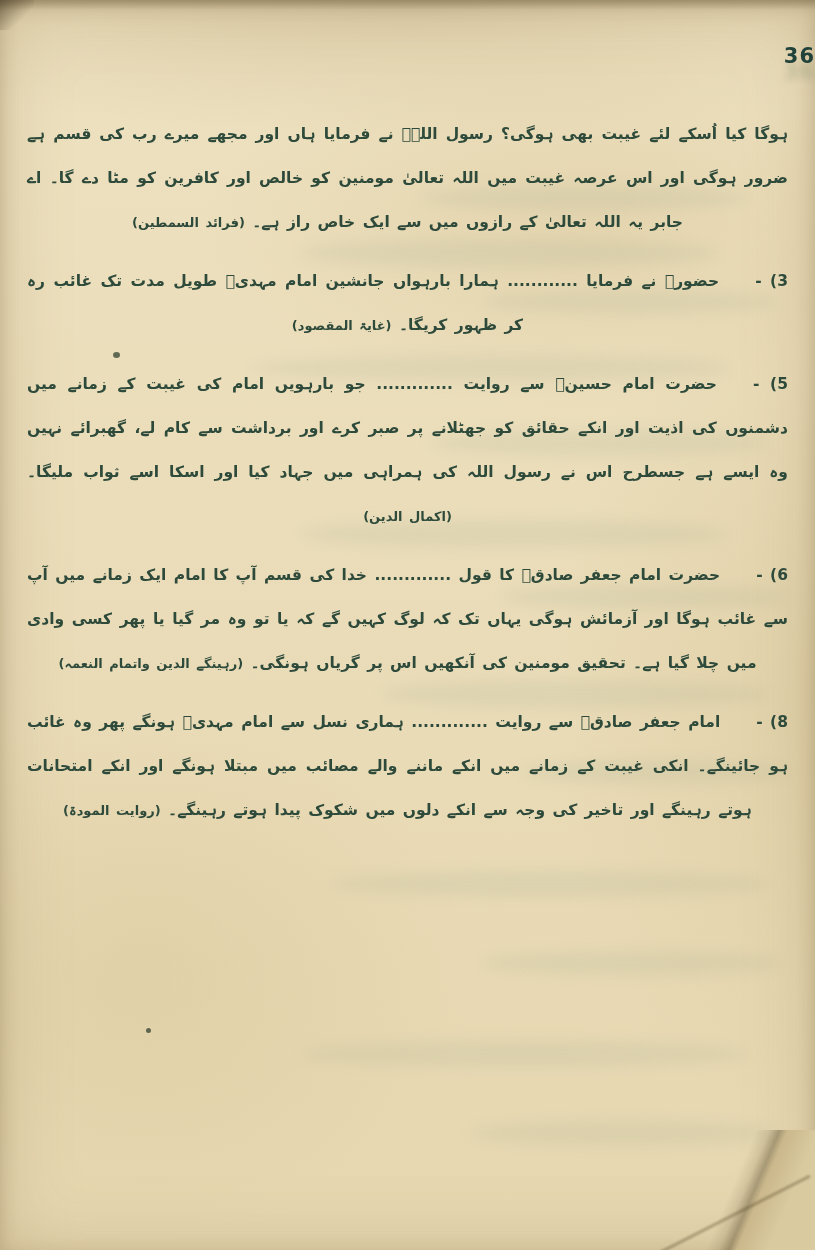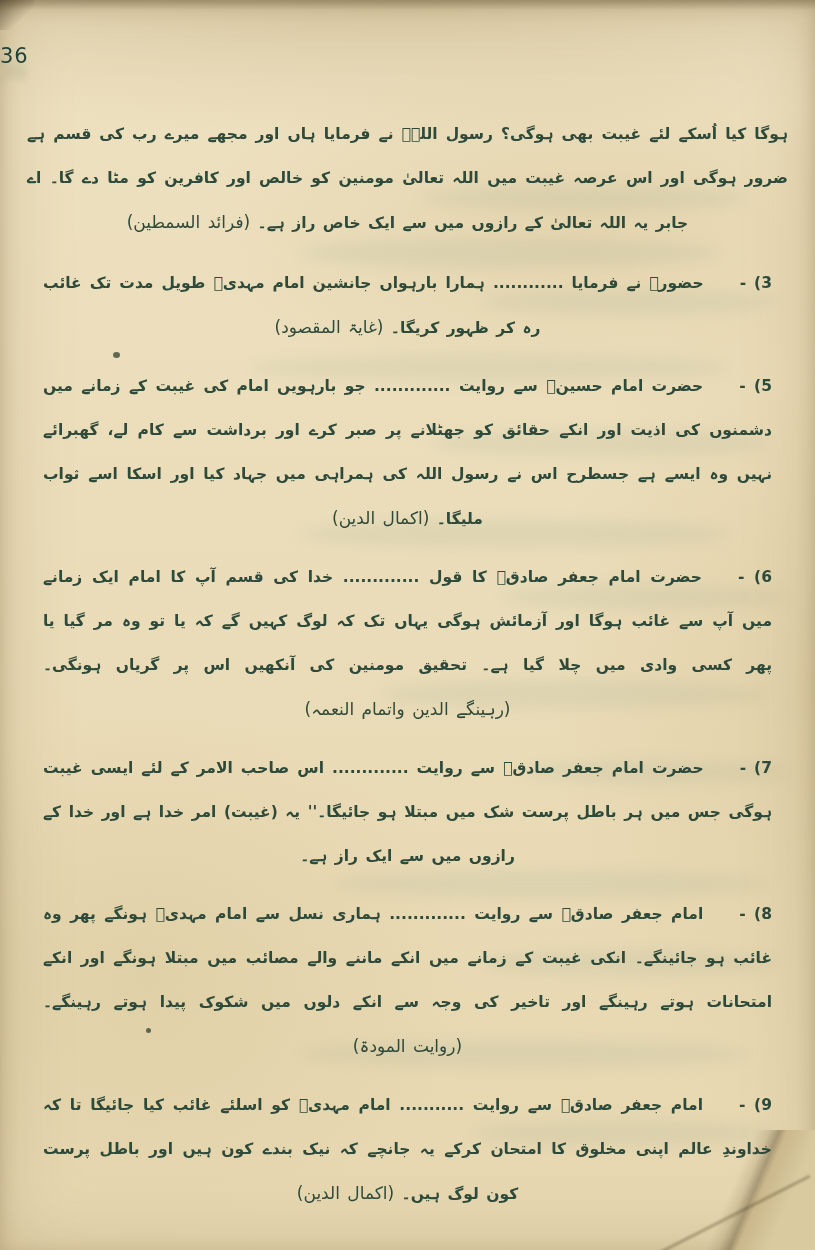--- a/index.html
+++ b/index.html
@@ -25,38 +25,38 @@
     background:linear-gradient(135deg, rgba(55,45,25,.55), transparent 65%);}
   .edge-top{position:absolute;top:0;left:0;right:0;height:10px;
     background:linear-gradient(rgba(80,62,30,.30), transparent);}
   .fold{position:absolute;right:0;bottom:0;width:210px;height:120px;
     background:linear-gradient(293deg, #d9caa0 18%, #cbb88c 30%, rgba(70,55,25,.38) 33%, rgba(70,55,25,.12) 37%, transparent 42%);}
   .fold-line{position:absolute;right:-8px;bottom:18px;width:240px;height:3px;
     background:rgba(75,60,30,.35);filter:blur(1px);transform:rotate(-27deg);}
   
   .page-number{
     position:absolute;top:44px;left:0;width:100%;
-    text-align:left;font-size:21px;font-weight:normal;color:#21423a;
+    text-align:right;font-size:21px;font-weight:bold;color:#21423a;
     letter-spacing:1px;
     text-shadow:0 16px 7px rgba(95,115,90,.28);
   }
   .content{position:absolute;top:112px;right:0;left:0;padding:0 27px;}
   .intro{
     margin:0 0 14px 0;
     font-size:15.5px;font-weight:bold;line-height:44px;
     text-align:justify;text-align-last:center;
     word-spacing:2px;
   }
-  .items{list-style:none;margin:16px;padding:0;}
+  .items{list-style:none;margin:0;padding:0;}
   .item{margin:14px 0 0 0;
     font-size:15.5px;font-weight:bold;line-height:44px;
     text-align:justify;text-align-last:center;
     word-spacing:2px;}
   .marker{unicode-bidi:isolate;margin-inline-end:36px;white-space:nowrap;}
-  .citation{font-size:17px;font-weight:normal;white-space:nowrap;}
+  .citation{font-size:13px;font-weight:bold;white-space:nowrap;}
 </style>
 </head>
 <body>
 
 <div class="page">
 
   <div class="edge-top"></div>
   <div class="corner-tl"></div>
   <div class="smudge" style="top:185px;left:420px;width:330px;height:26px;"></div>
   <div class="smudge" style="top:238px;left:300px;width:420px;height:30px;"></div>
@@ -90,30 +90,24 @@
 
 
   <li class="item"><span class="marker">5) -</span><span>حضرت امام حسینؑ سے روایت ............. جو بارہویں امام کی غیبت کے زمانے میں دشمنوں کی اذیت اور انکے حقائق کو جھٹلانے پر صبر کرے اور برداشت سے کام لے، گھبرائے نہیں وہ ایسے ہے جسطرح اس نے رسول اللہ کی ہمراہی میں جہاد کیا اور اسکا اسے ثواب ملیگا۔</span>
     <span class="citation">(اکمال الدین)</span>
   </li>
 
   <li class="item"><span class="marker">6) -</span><span>حضرت امام جعفر صادقؑ کا قول ............. خدا کی قسم آپ کا امام ایک زمانے میں آپ سے غائب ہوگا اور آزمائش ہوگی یہاں تک کہ لوگ کہیں گے کہ یا تو وہ مر گیا یا پھر کسی وادی میں چلا گیا ہے۔ تحقیق مومنین کی آنکھیں اس پر گریاں ہونگی۔</span>
     <span class="citation">(رہینگے الدین واتمام النعمہ)</span>
   </li>
 
-  <li class="item"><span class="marker">7) -</span><span>حضرت امام جعفر صادقؑ سے روایت ............. اس صاحب الامر کے لئے ایسی غیبت ہوگی جس میں ہر باطل پرست شک میں مبتلا ہو جائیگا۔'' یہ (غیبت) امر خدا ہے اور خدا کے رازوں میں سے ایک راز ہے۔</span>
-    
-  </li>
 
   <li class="item"><span class="marker">8) -</span><span>امام جعفر صادقؑ سے روایت ............. ہماری نسل سے امام مہدیؑ ہونگے پھر وہ غائب ہو جائینگے۔ انکی غیبت کے زمانے میں انکے ماننے والے مصائب میں مبتلا ہونگے اور انکے امتحانات ہوتے رہینگے اور تاخیر کی وجہ سے انکے دلوں میں شکوک پیدا ہوتے رہینگے۔</span>
     <span class="citation">(روایت المودۃ)</span>
   </li>
 
-  <li class="item"><span class="marker">9) -</span><span>امام جعفر صادقؑ سے روایت ........... امام مہدیؑ کو اسلئے غائب کیا جائیگا تا کہ خداوندِ عالم اپنی مخلوق کا امتحان کرکے یہ جانچے کہ نیک بندے کون ہیں اور باطل پرست کون لوگ ہیں۔</span>
-    <span class="citation">(اکمال الدین)</span>
-  </li>
 
   <li class="item">
     
   </li>
 </ol>
   </div>
 </div>
 
 </body></html>

